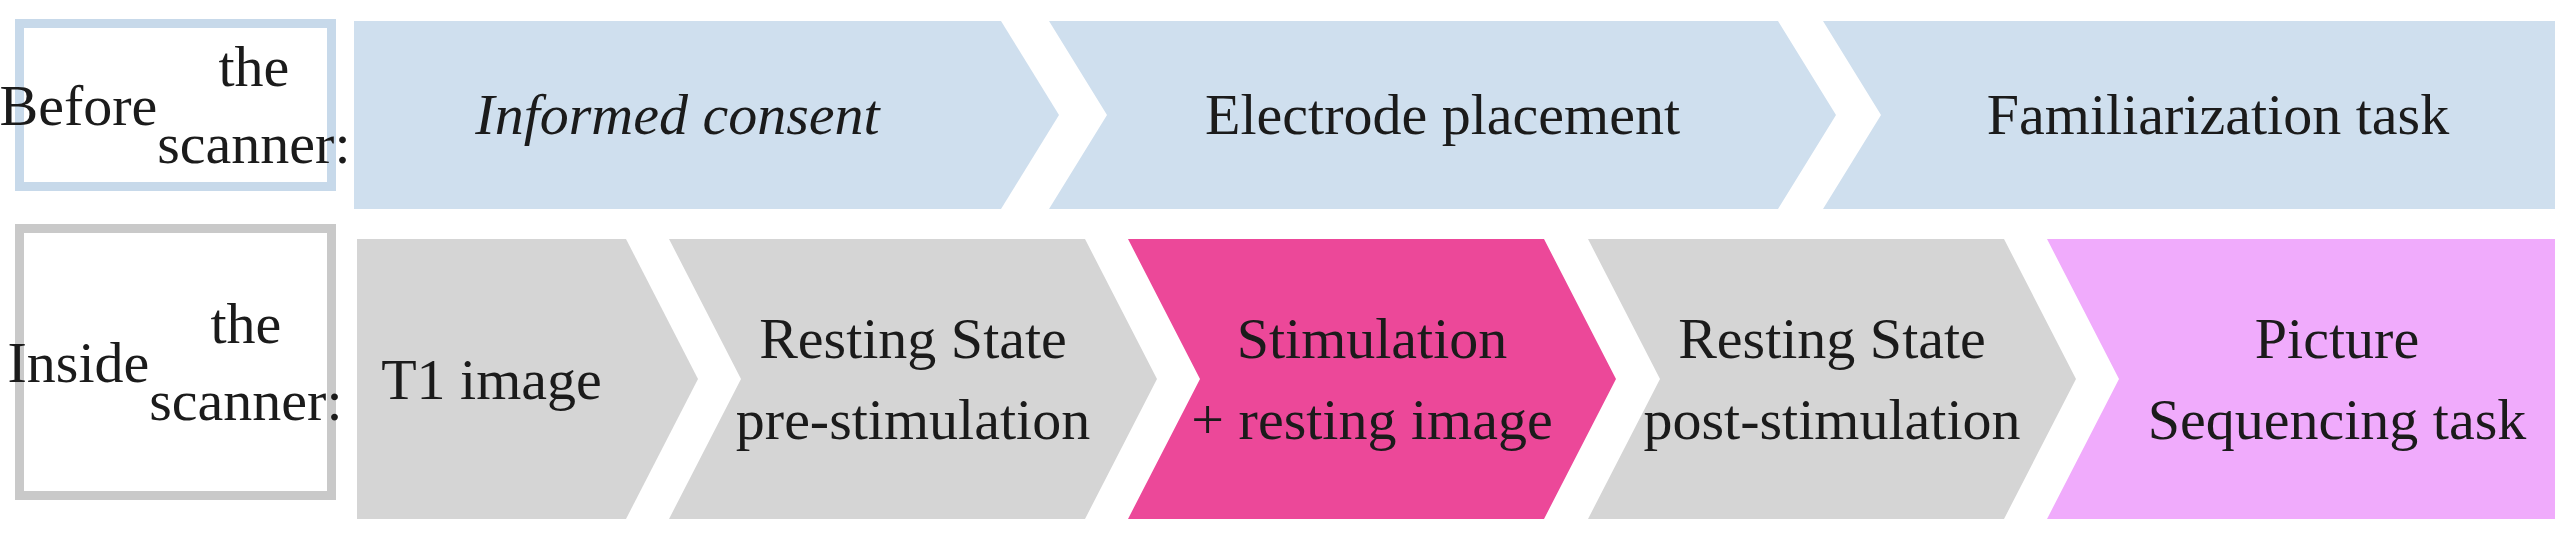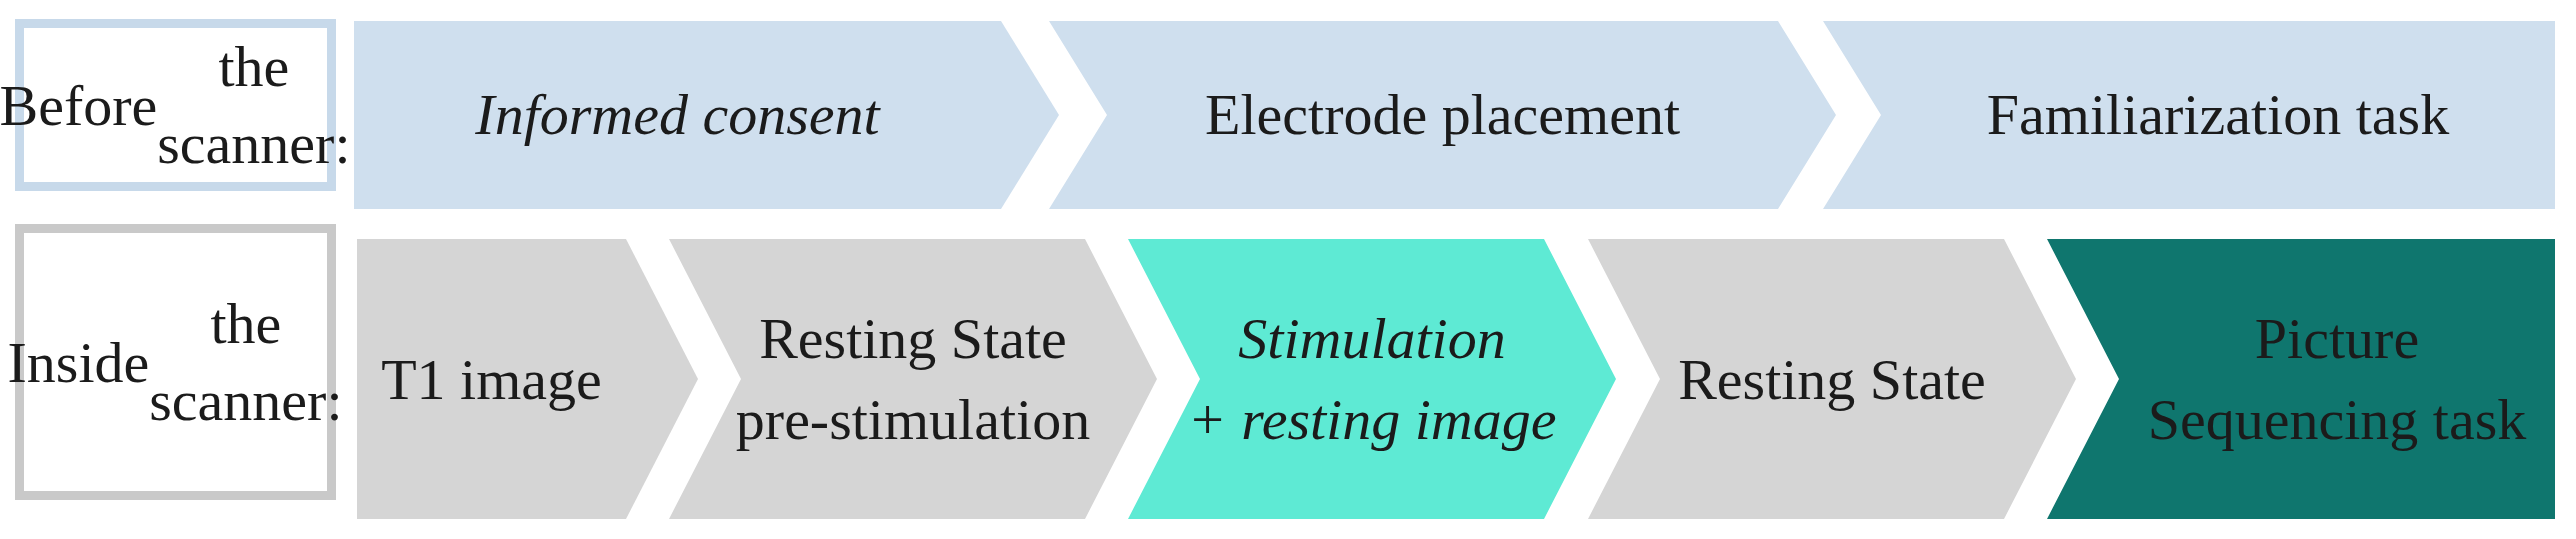--- a/index.html
+++ b/index.html
@@ -103,29 +103,30 @@
 
     <div class="chev g-first g1" style="background-color: rgb(213, 213, 213);">
       <span class="step-line">T1 image</span>
     </div>
 
     <div class="chev g-mid g2" style="background-color: rgb(213, 213, 213);">
       <span class="step-line">Resting State</span>
       <span class="step-line">pre-stimulation</span>
     </div>
 
-    <div class="chev g-mid g3" style="background-color: #5eead4; font-style: italic;">
+    <div class="chev g-mid g3" style="background-color: #ec4899;">
       <span class="step-line">Stimulation</span>
       <span class="step-line">+ resting image</span>
     </div>
 
     <div class="chev g-mid g4" style="background-color: rgb(213, 213, 213);">
       <span class="step-line">Resting State</span>
+      <span class="step-line">post-stimulation</span>
     </div>
 
-    <div class="chev g-last g5" style="background-color: #0f766e; text-align: right;">
+    <div class="chev g-last g5" style="background-color: #f0abfc; text-align: right;">
       <span class="step-line">Picture</span>
       <span class="step-line">Sequencing task</span>
     </div>
   </div>
 
 </div>
 
 
 </body></html>

